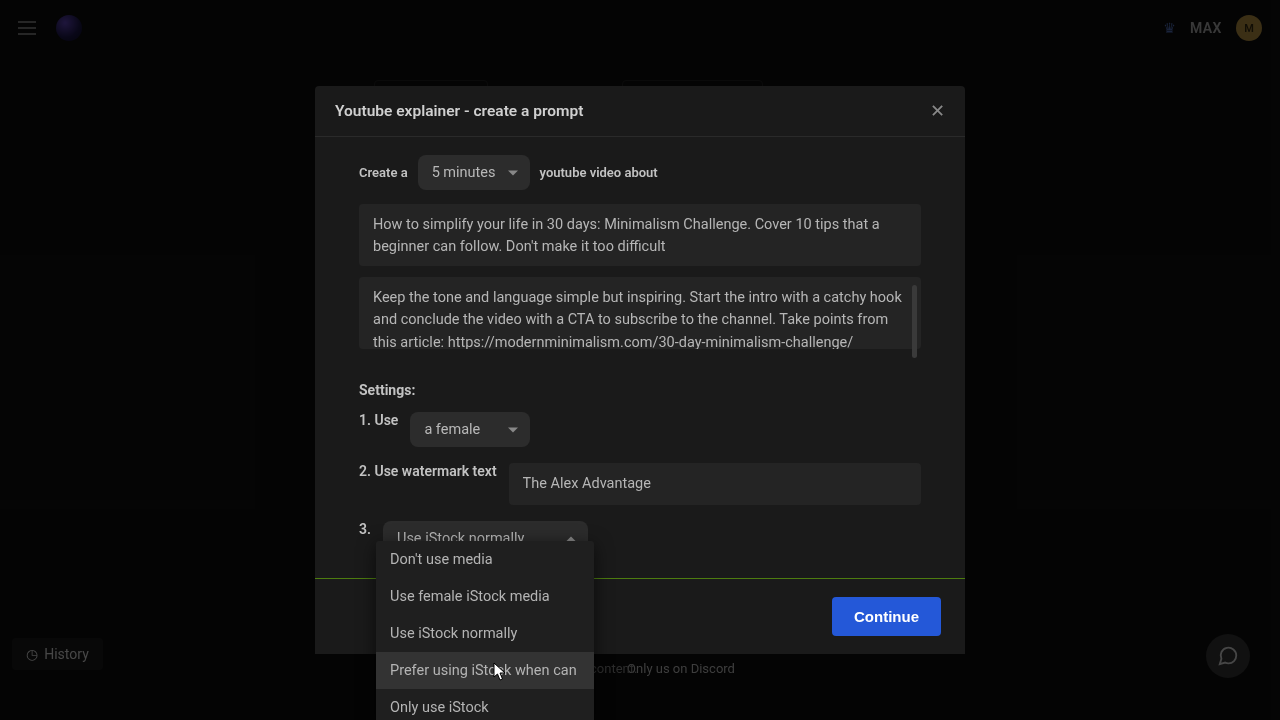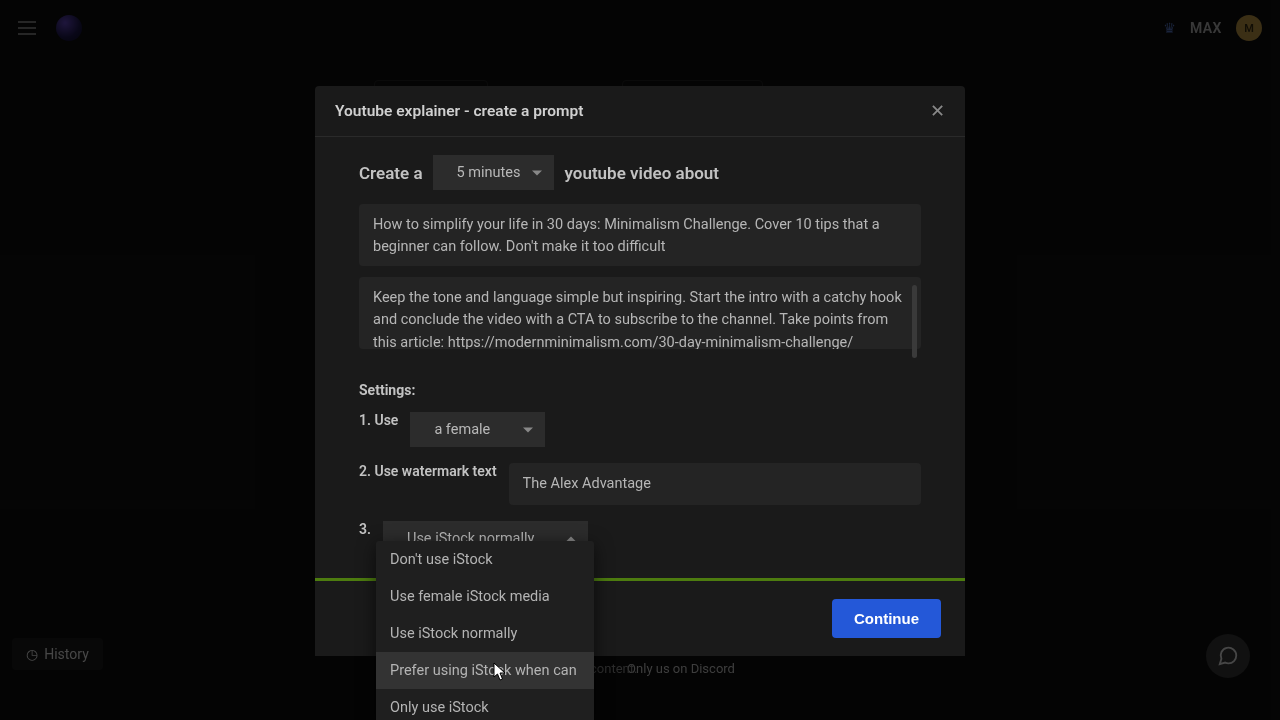--- a/index.html
+++ b/index.html
@@ -67,26 +67,26 @@
     display: flex; align-items: center; justify-content: space-between;
     padding: 14px 20px;
     border-bottom: 1px solid #2a2a2a;
   }
   .modal-title { color: #d0d0d0; font-weight: 600; font-size: 15.5px; }
   .close-btn { color: #888; font-size: 18px; cursor: pointer; background:none; border:none; }
 
   .modal-body { padding: 18px 44px 16px 44px; }
 
   .row { display: flex; align-items: center; flex-wrap: wrap; gap: 10px; margin-bottom: 14px; }
-  .label { color: #c2c2c2; font-weight: 600; font-size: 17px; }
+  .label { color: #c2c2c2; font-weight: 600; font-size: 13px; }
 
   .select {
     background: #2c2c2c;
-    border: none; border-radius: 0;
-    padding: 9px 34px 9px 24px;
+    border: none; border-radius: 8px;
+    padding: 9px 34px 9px 14px;
     color: #b8b8b8; font-size: 14.5px;
     position: relative; cursor: pointer;
     display:inline-flex; align-items:center;
   }
   .select .chev {
     position:absolute; right:12px; top:50%; transform:translateY(-50%);
     width:0; height:0; border-left:5px solid transparent; border-right:5px solid transparent;
     border-top:5px solid #888;
   }
   .select.open .chev { border-top:none; border-bottom:5px solid #888; }
@@ -108,21 +108,21 @@
     content:""; position:absolute; right:4px; top:8px; bottom:8px; width:5px;
     background:#3a3a3a; border-radius:3px;
   }
   .input-inline { flex: 1; min-width: 200px; }
 
   .settings-title { color:#c2c2c2; font-weight:700; margin: 16px 0 14px; }
   .setting-row { display:flex; align-items:flex-start; gap:12px; margin-bottom: 16px; flex-wrap:wrap; }
   .setting-num { font-weight:600; color:#c2c2c2; }
 
   .modal-footer {
-    border-top: 3px solid #4d7c0f;
+    border-top: 1px solid #4d7c0f;
     padding: 18px 24px;
     display: flex; justify-content: flex-end;
     background:#1a1a1a;
   }
   .btn-primary {
     background: #2458d8;
     color: #fff; font-weight:600;
     border:none; padding: 11px 22px;
     border-radius: 4px; cursor:pointer;
     font-size: 15px;
@@ -219,21 +219,21 @@
 
     <div class="ta2-wrap">
       <textarea class="textarea ta2" style="">Keep the tone and language simple but inspiring. Start the intro with a catchy hook and conclude the video with a CTA to subscribe to the channel. Take points from this article: https://modernminimalism.com/30-day-minimalism-challenge/</textarea>
     </div>
 
 
     <div class="settings-title">Settings:</div>
 
     <div class="setting-row">
       <span class="setting-num">1. Use</span>
-      <div class="select" style="width:135px">
+      <div class="select" style="width:120px">
         <span>a female</span>
         <span class="chev"></span>
       </div>
     </div>
 
     <div class="setting-row">
       <span class="setting-num">2. Use watermark text</span>
       <input class="input input-inline" value="The Alex Advantage" style="">
     </div>
 
@@ -245,21 +245,21 @@
       </div>
     </div>
   </div>
 
   <div class="modal-footer">
     <button class="btn-primary">Continue</button>
   </div>
 </div>
 
 <div class="dropdown-menu" style="top:541px; left:376px;">
-  <div class="dropdown-item">Don't use iStock</div>
+  <div class="dropdown-item">Don't use media</div>
   <div class="dropdown-item">Use female iStock media</div>
   <div class="dropdown-item">Use iStock normally</div>
   <div class="dropdown-item hover">Prefer using iStock when can</div>
   <div class="dropdown-item">Only use iStock</div>
 </div>
 
 <div class="history-pill">
   <span>◷</span>
   <span>History</span>
 </div>

